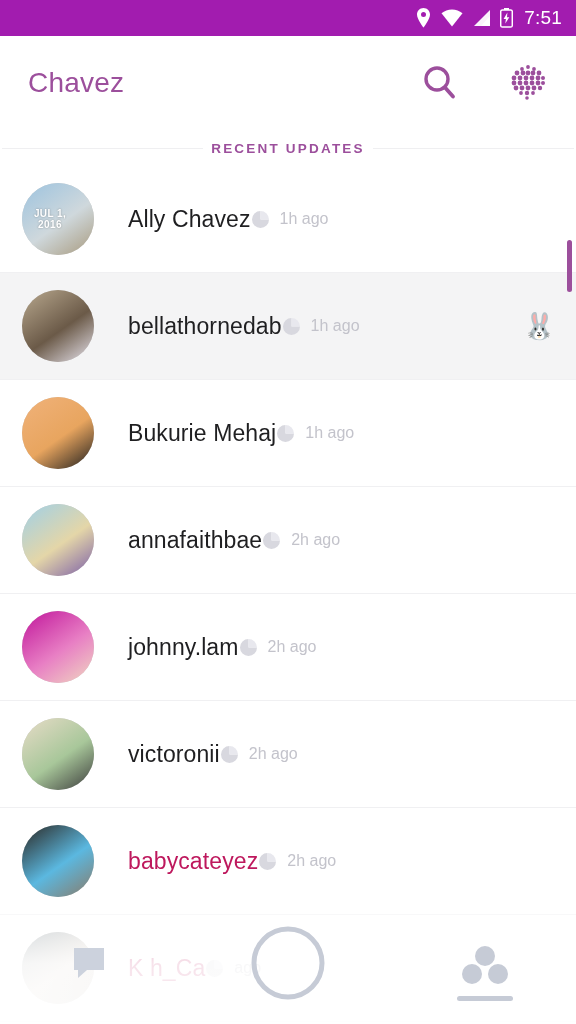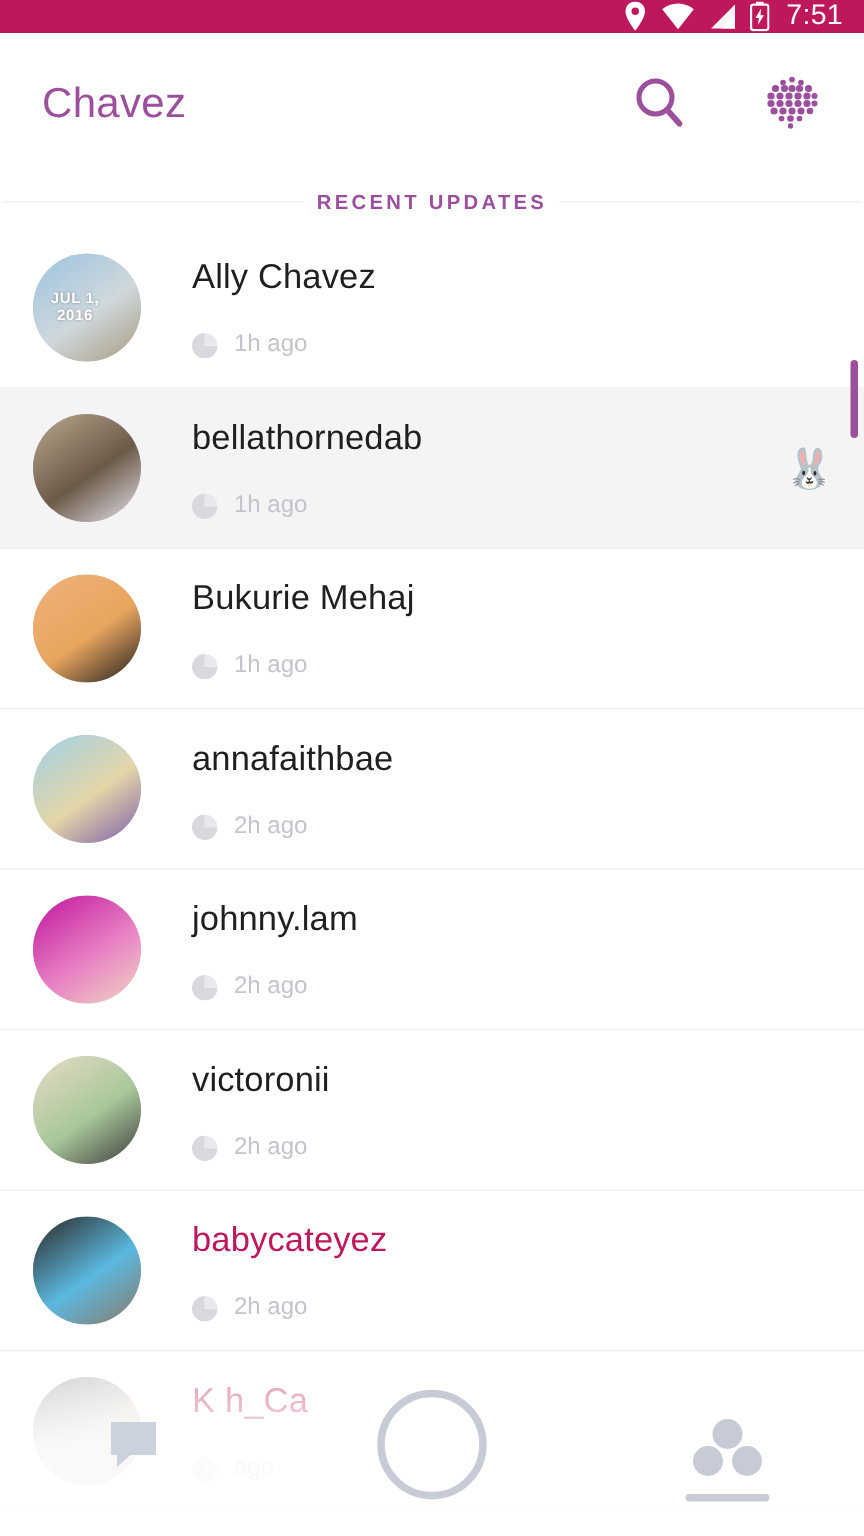--- a/index.html
+++ b/index.html
@@ -5,21 +5,21 @@
   * { margin:0; padding:0; box-sizing:border-box; }
   html,body {
     width:576px; height:1024px;
     font-family:"Liberation Sans", sans-serif;
     background:#ffffff; overflow:hidden;
   }
   #app { position:relative; width:576px; height:1024px; background:#fff; }
 
   
   .statusbar{
-    height:22px; background:#be185d; display:flex; align-items:center;
+    height:36px; background:#a21caf; display:flex; align-items:center;
     justify-content:flex-end; padding-right:14px; gap:9px;
   }
   .sb-icon{ display:flex; align-items:center; }
   .sb-time{ color:#fff; font-size:19px; letter-spacing:.2px; margin-left:2px; }
 
   
   .header{
     height:94px; display:flex; align-items:center;
     padding:0 26px 0 28px; background:#fff;
   }
@@ -52,21 +52,21 @@
     position:relative; width:72px; height:72px; border-radius:50%;
     overflow:hidden; flex:none; background:#ccc;
   }
   .avatar .ph{ position:absolute; inset:0; }
   .date-badge{
     position:absolute; left:0; right:16px; top:50%; transform:translateY(-50%);
     text-align:center; color:#fff; font-size:10px; font-weight:bold;
     letter-spacing:.4px; text-shadow:0 0 2px rgba(0,0,0,.35);
   }
 
-  .row-text{ margin-left:34px; display:flex; flex-direction:column; gap:23px; min-width:0; }
+  .row-text{ margin-left:34px; display:flex; flex-direction:row; gap:1px; min-width:0;align-items:center; }
   .username{ font-size:23px; color:#1f1f21; letter-spacing:.1px; white-space:nowrap; }
   .row.viewed .username{ color:#be185d; }
   .meta{ display:flex; align-items:center; gap:11px; }
   .time-glyph{ width:17px; height:17px; flex:none; }
   .timestamp{ font-size:16px; color:#c3c3cb; }
 
   .row-right{ margin-left:auto; display:flex; align-items:center; }
   .emoji{ font-size:26px; line-height:1; }
 
   

